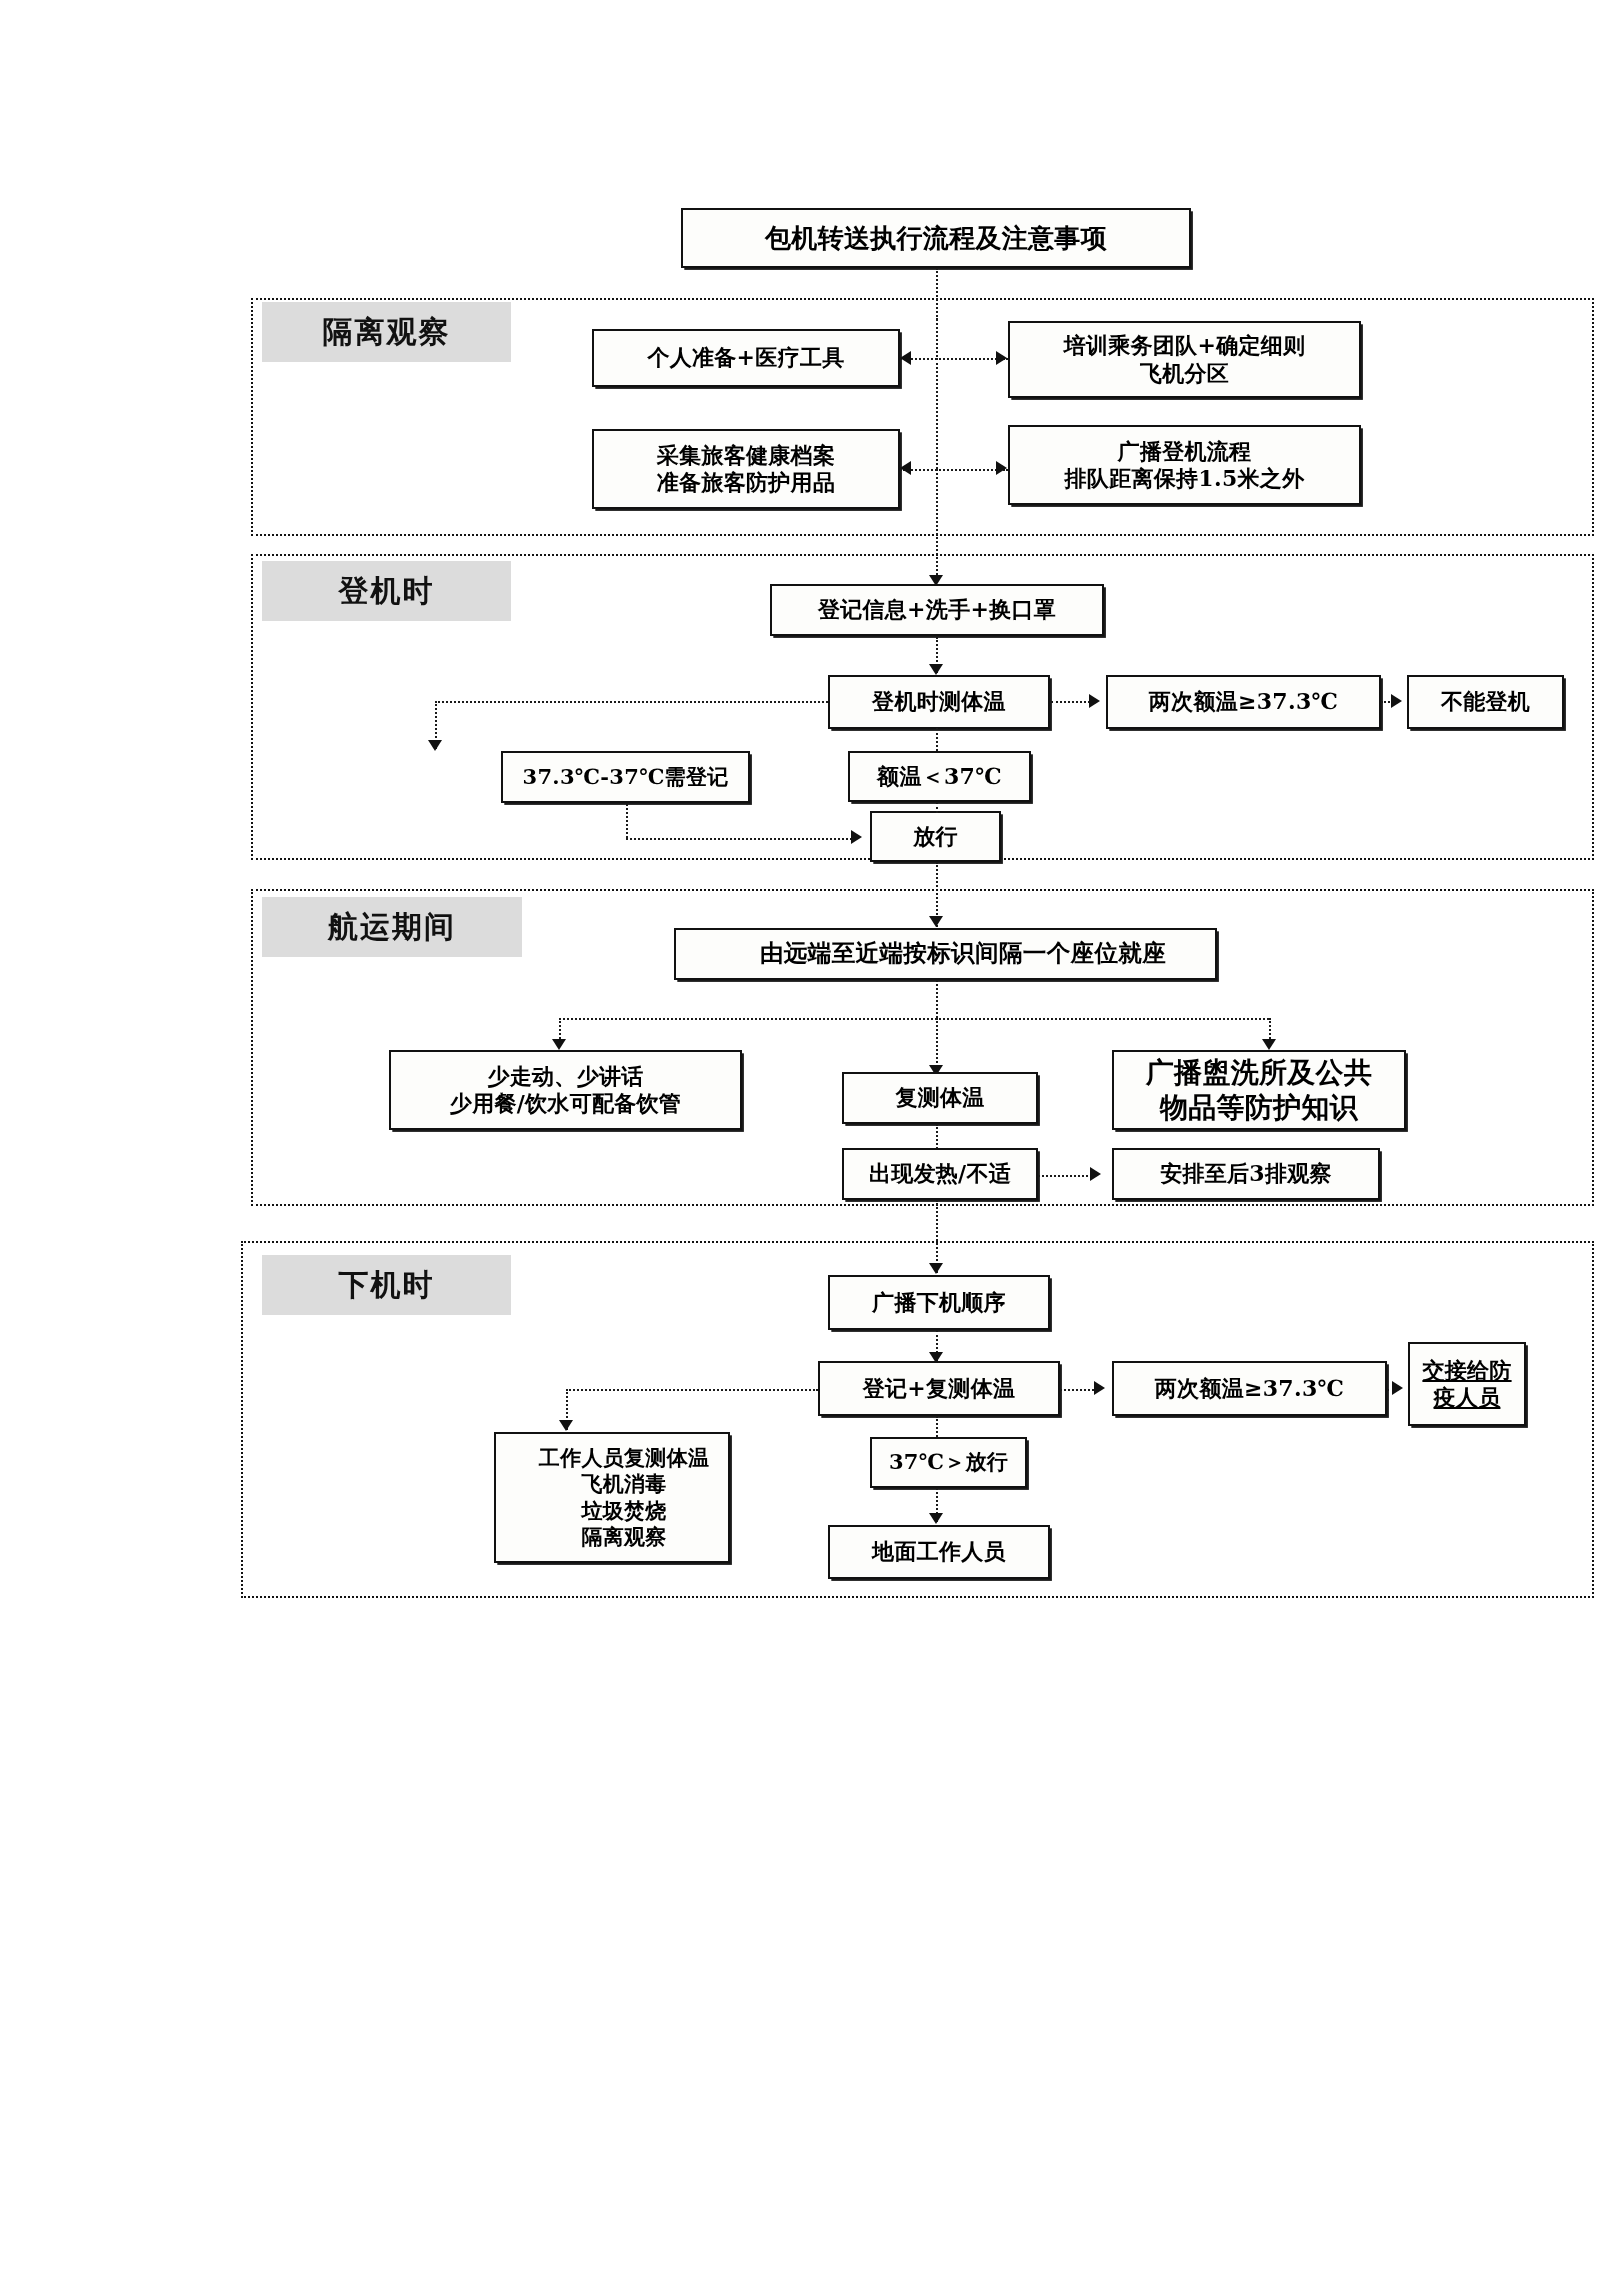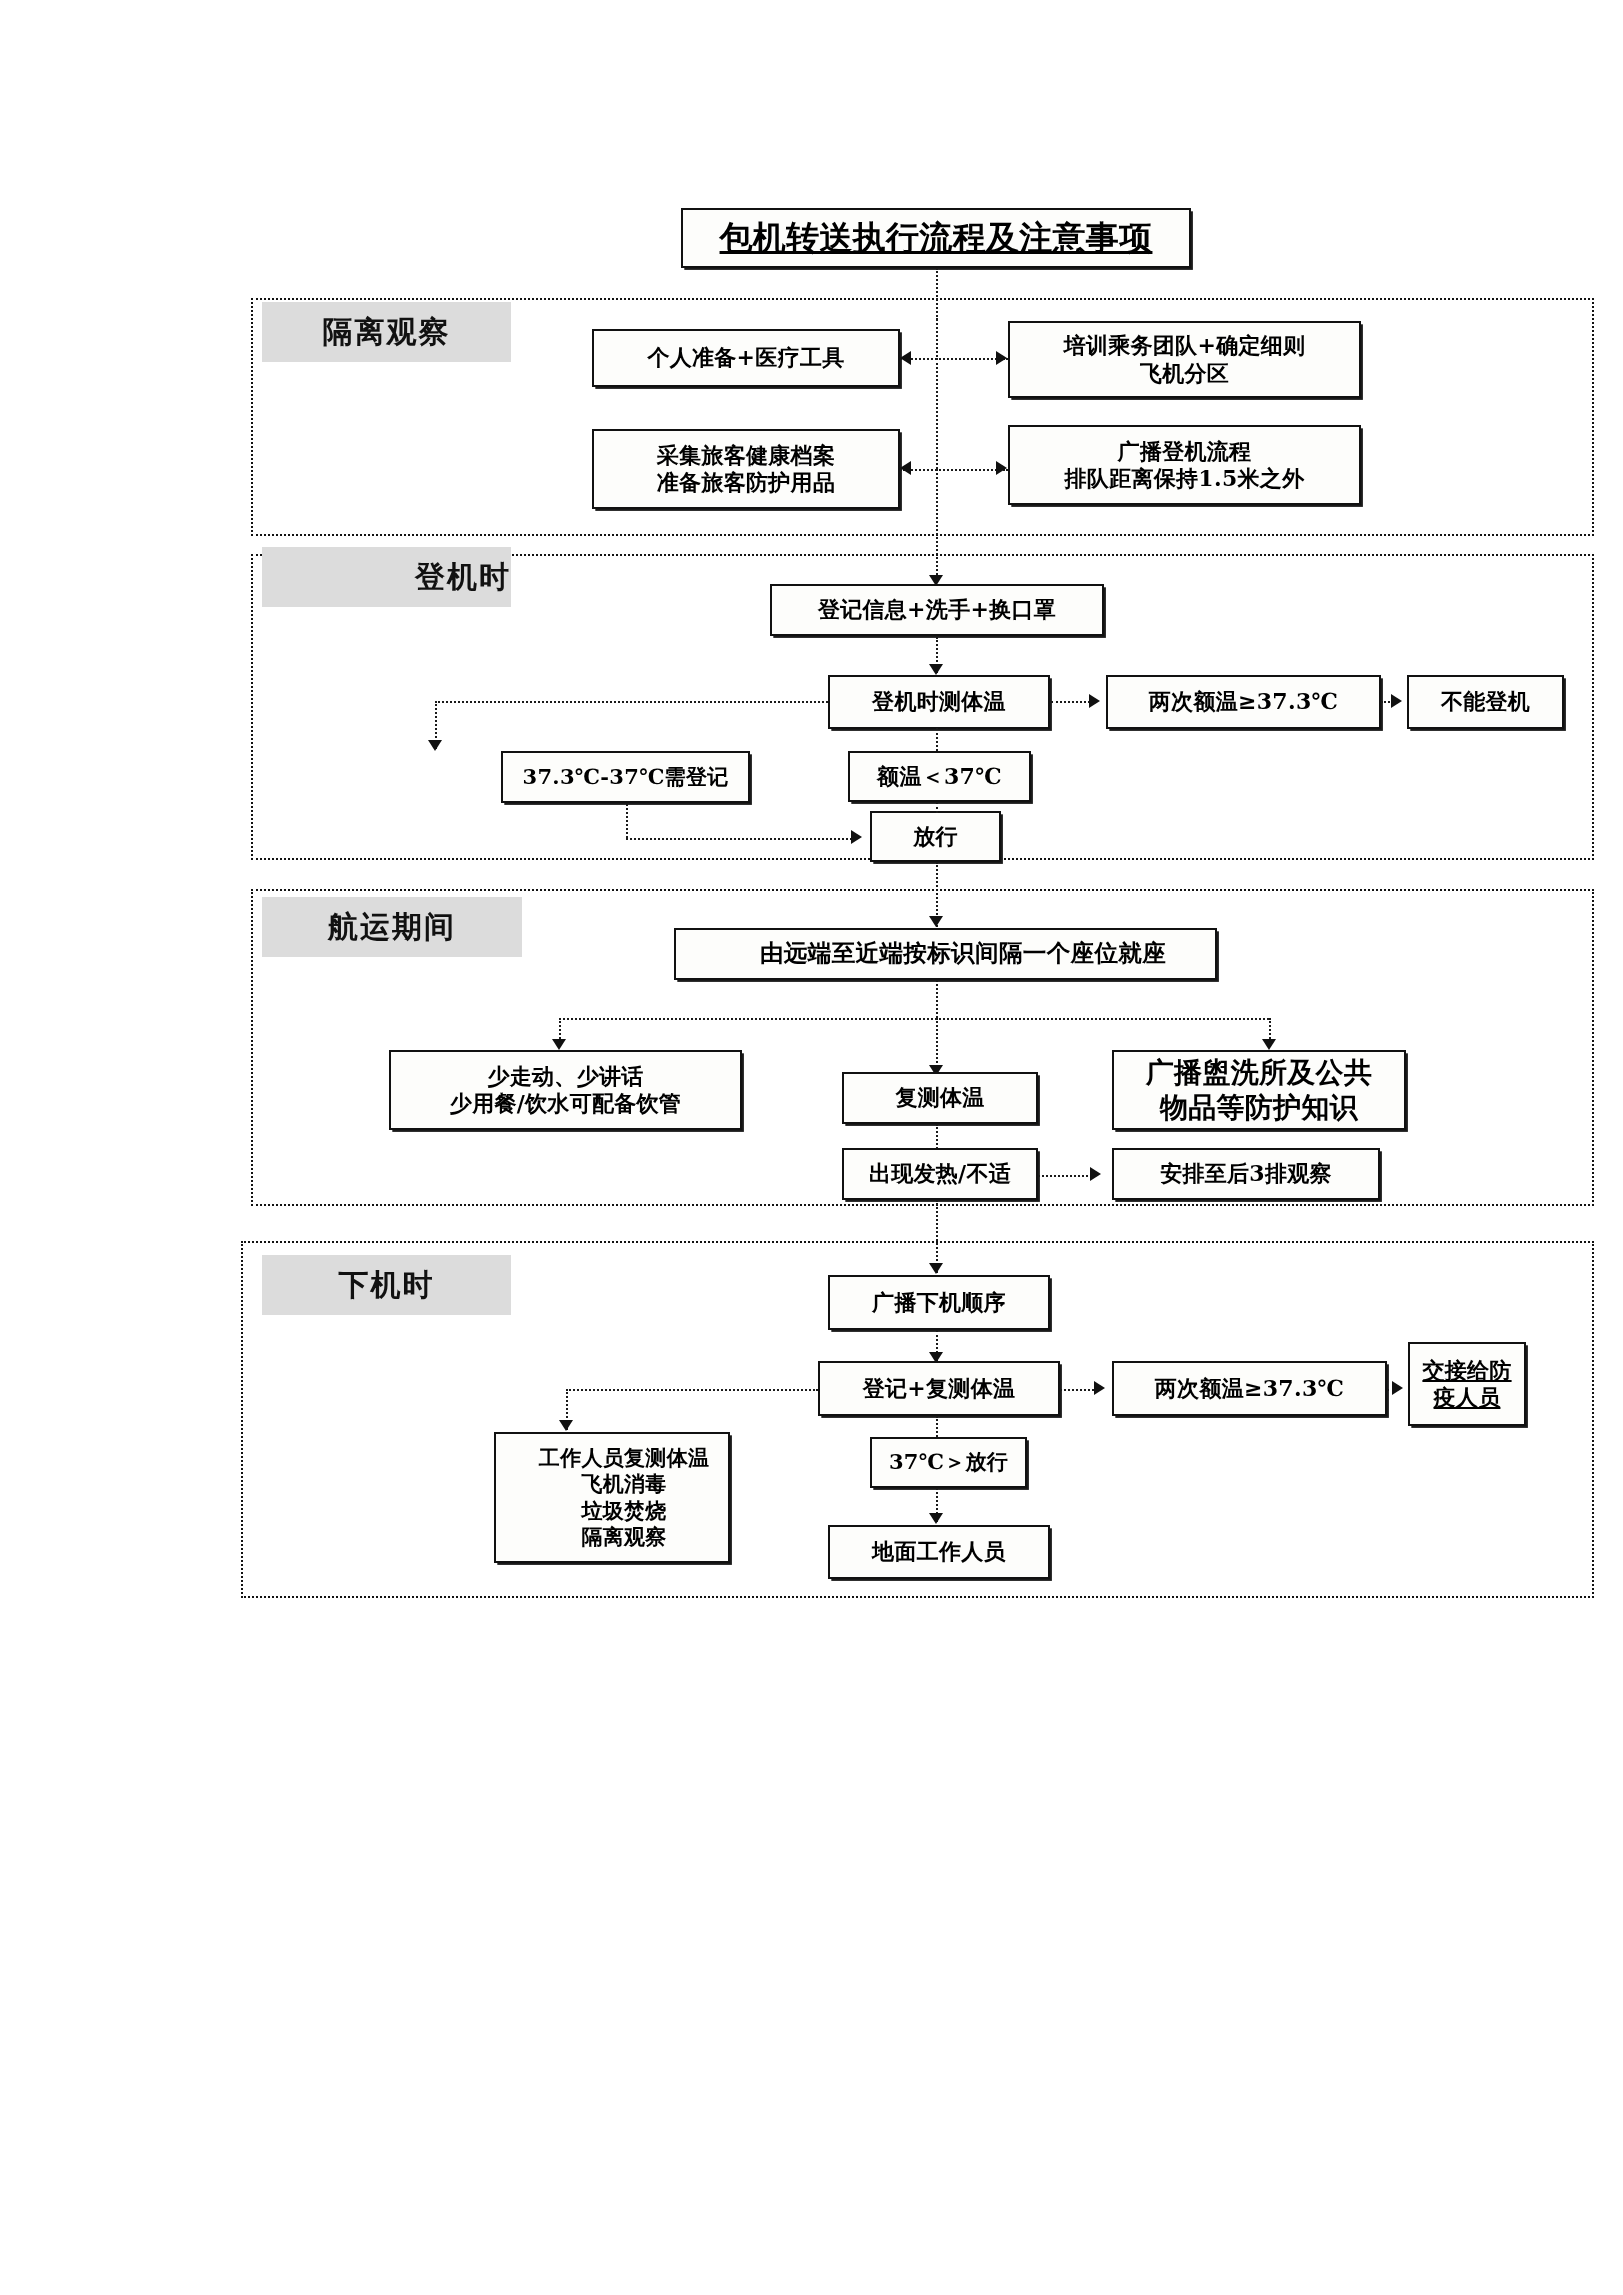--- a/index.html
+++ b/index.html
@@ -35,23 +35,22 @@
     font-weight: 700;
     line-height: 1.25;
     letter-spacing: 0.3px;
     padding: 1.3px 3.9px;
   }
   .node .txt { display: block; width: 100%; }
   .node .txt span { display: block; }
 
   
   .title-node {
-    font-size: 33px;
+    font-size: 26px;
     border-width: 2.6px;
-    text-decoration: underline;
   }
 
   
   .section-box {
     position: absolute;
     box-sizing: border-box;
     border: 2.6px dotted #111111;
     background: transparent;
   }
 
@@ -154,21 +153,21 @@
   <div class="conn h" style="left:900px; top:469px; width:108px;"></div>
   <div class="arrow left" style="left:900px; top:461px;"></div>
   <div class="arrow right" style="left:996px; top:461px;"></div>
 
   <div class="conn v" style="left:936px; top:298px; height:59px;"></div>
   <div class="conn v" style="left:936px; top:358px; height:111px;"></div>
   <div class="conn v" style="left:936px; top:469px; height:118px;"></div>
   <div class="arrow down" style="left:929px; top:575px;"></div>
 
   <div class="section-box" style="left:251px; top:554px; width:1343px; height:306px;"></div>
-  <div class="section-label" style="left:262px; top:547px; width:249px; height:60px;justify-content:flex-end;">
+  <div class="section-label" style="left:262px; top:561px; width:249px; height:60px;">
     <span>登机时</span>
   </div>
 
   <div class="node" style="left:770px; top:584px; width:334px; height:52px; font-size:22px;">
     <span class="txt">
       <span>登记信息+洗手+换口罩</span>
     </span>
   </div>
 
   <div class="conn v" style="left:936px; top:637px; width:0; height:36px;"></div>

